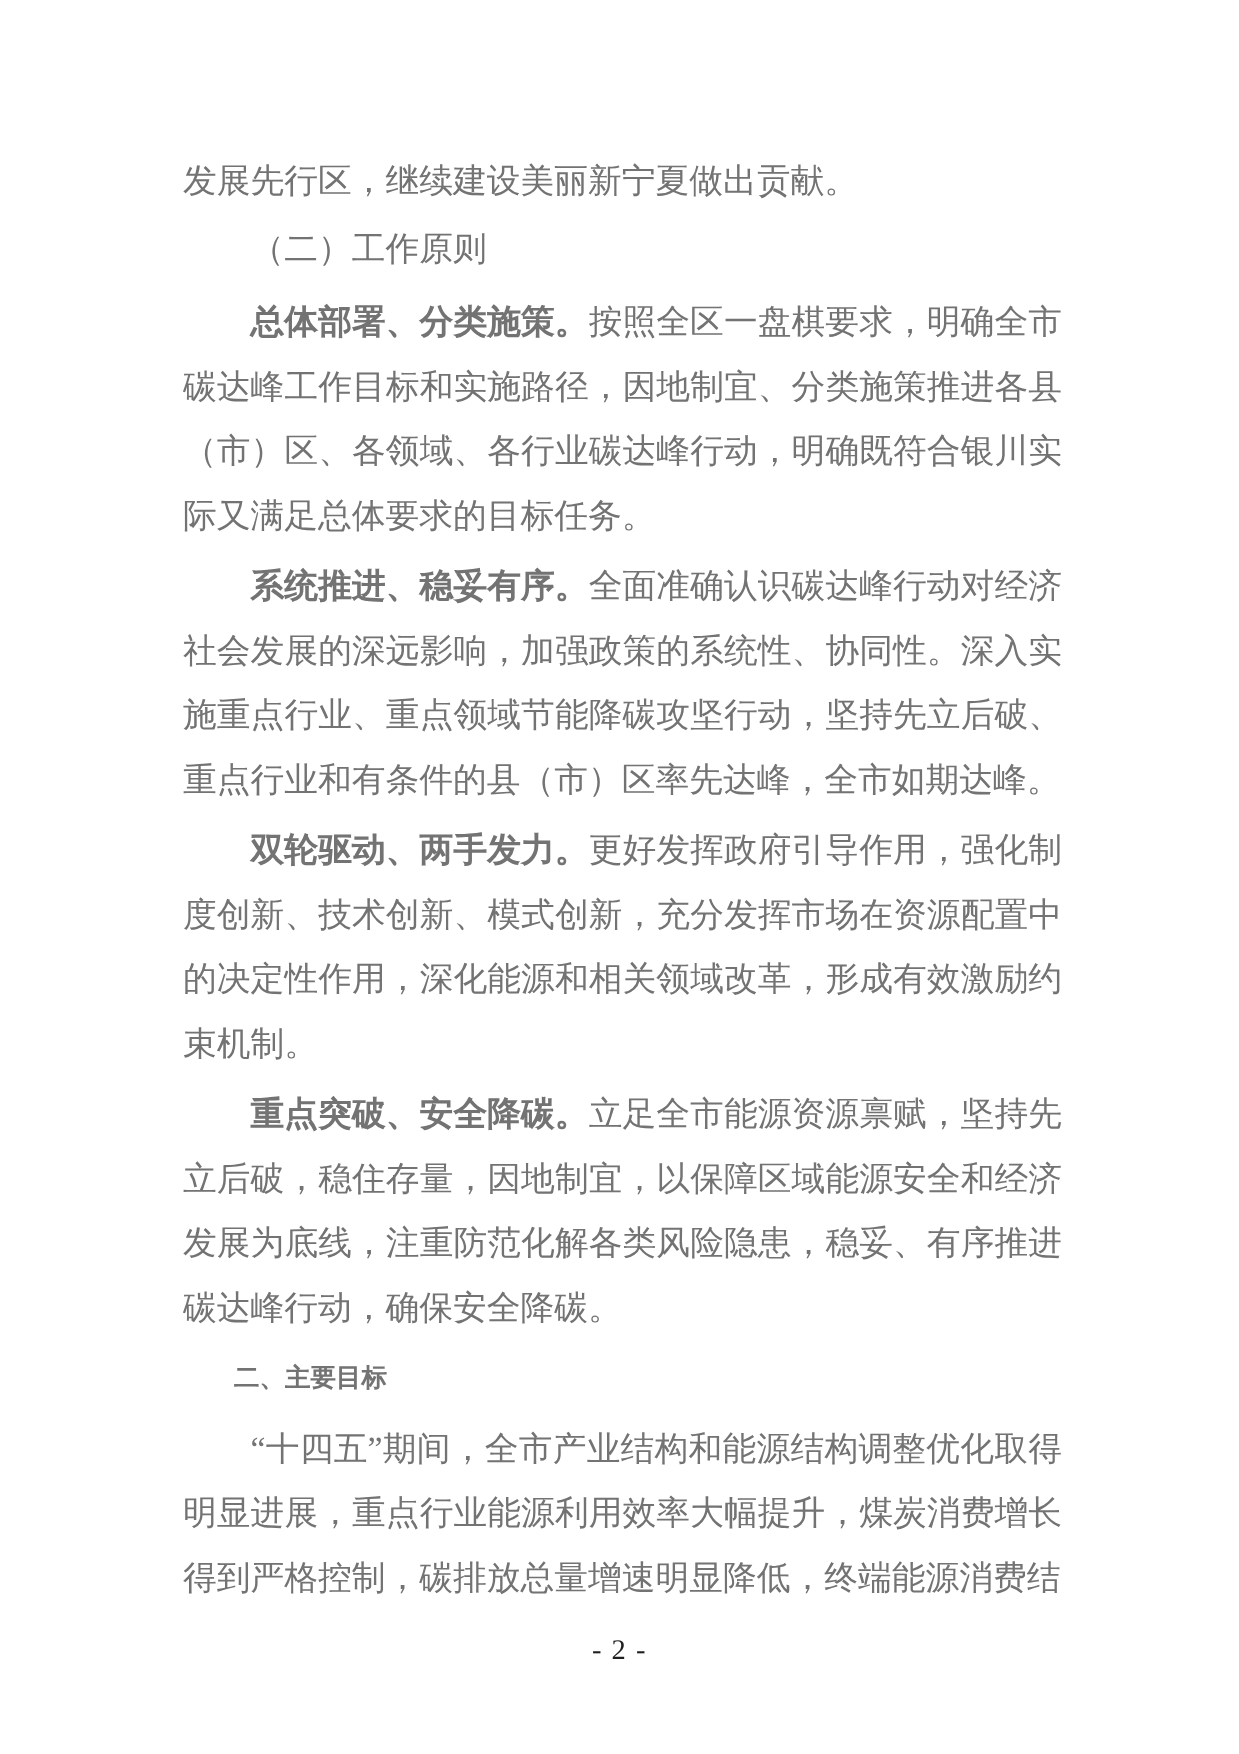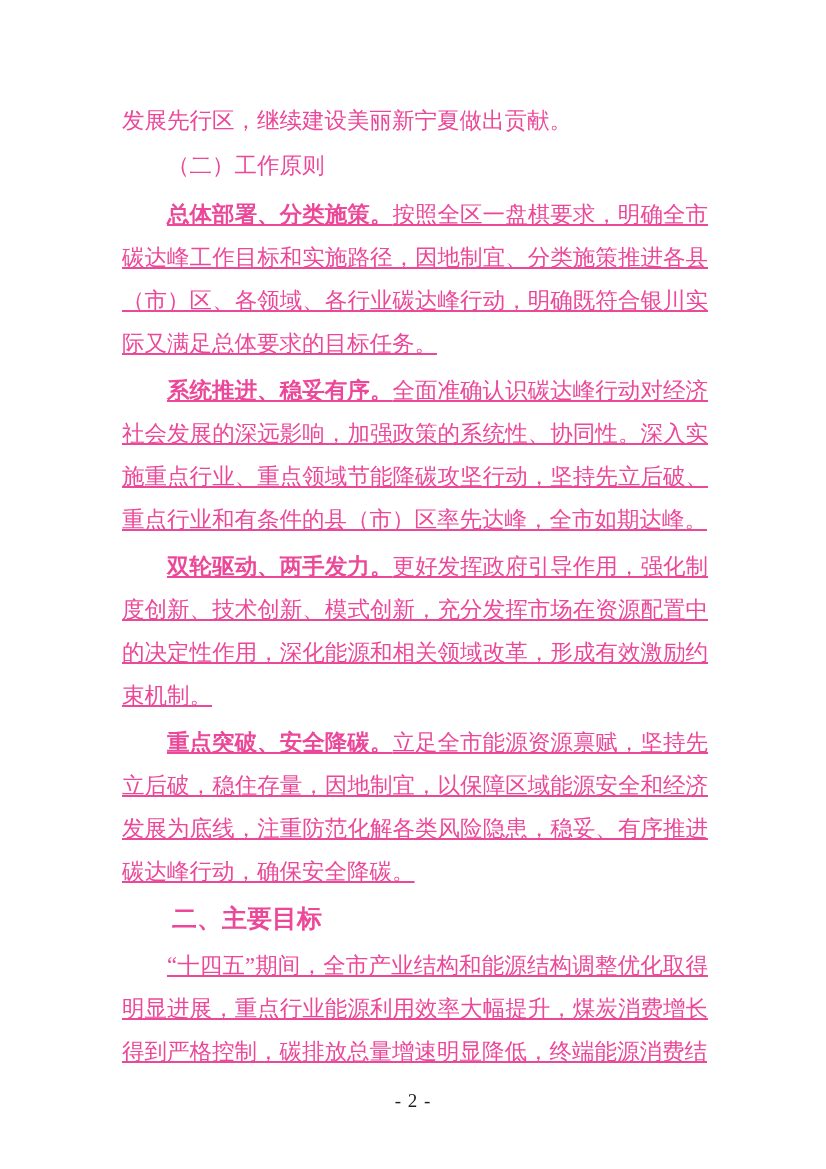--- a/index.html
+++ b/index.html
@@ -18,41 +18,40 @@
   .content {
     position: absolute;
     left: 122px;
     top: 99px;
     width: 586px;
   }
   .doc-line {
     margin: 0 0 4px 0;
     font-size: 22.5px;
     line-height: 43px;
-    color: #ec4899;
+    color: #737373;
     text-align: justify;
     text-justify: inter-ideograph;
     line-break: strict;
     word-break: normal;
   }
   .indent {
     text-indent: 2em;
-    text-decoration: underline;
   }
   .lead {
     font-weight: bold;
   }
   .subheading {
     text-indent: 2em;
     font-family: Liberation Mono, monospace;
   }
   .heading {
     font-family: Liberation Sans, sans-serif;
     font-weight: bold;
-    font-size: 25px;
+    font-size: 17px;
     text-indent: 2em;
   }
   .footer {
     position: absolute;
     top: 1088px;
     left: 0;
     width: 826px;
     text-align: center;
   }
   .page-number {

